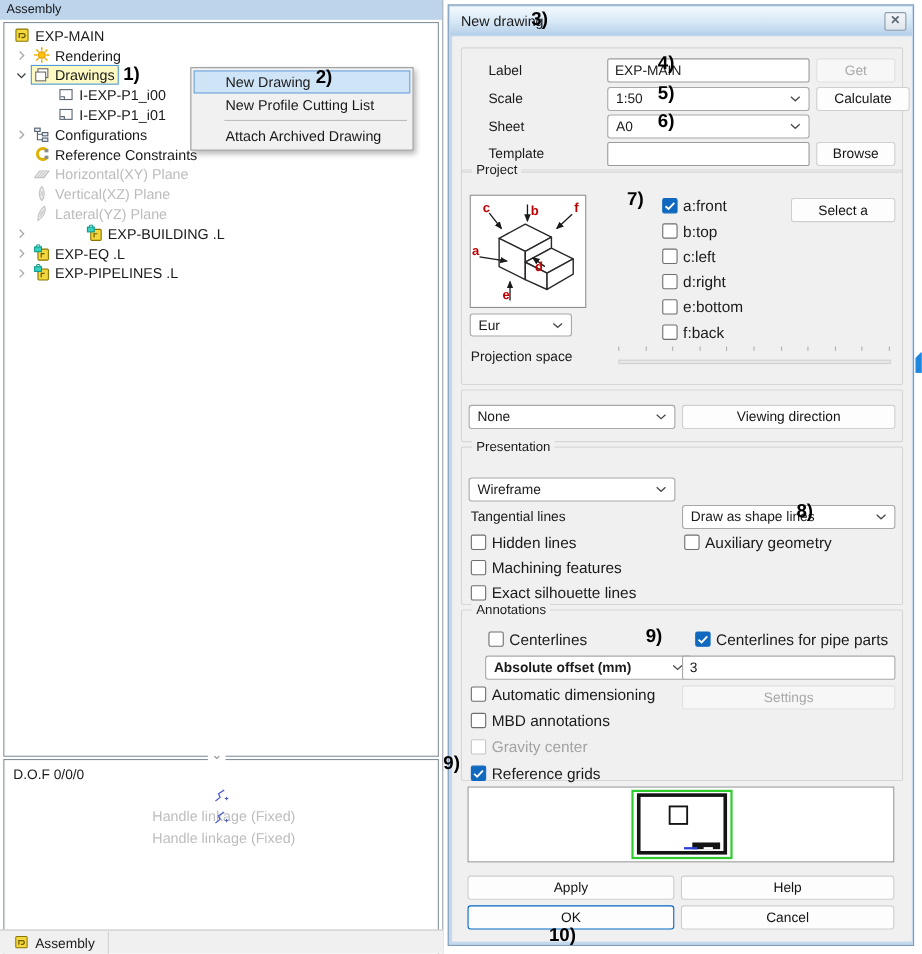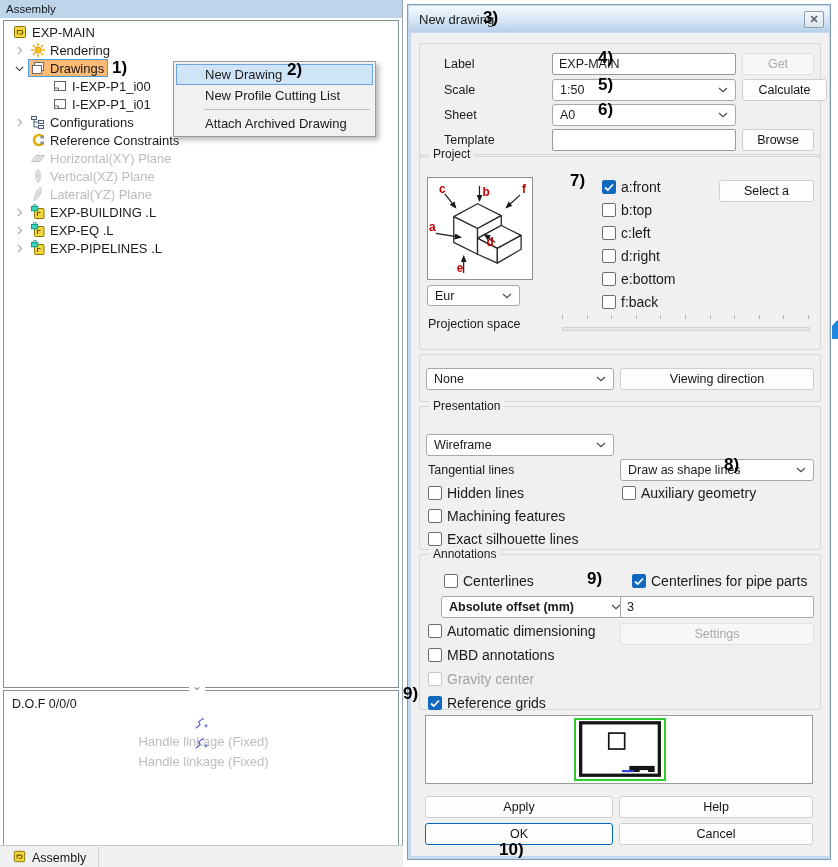--- a/index.html
+++ b/index.html
@@ -12,21 +12,21 @@
 
   
   #left-panel { position:absolute; left:0; top:0; width:403px; height:867px; background:#fff; border-right:1px solid #98a4ae; }
   .panel-header { position:absolute; left:0; top:0; right:0; height:18px; background:#bdd4ea; font-size:11.5px; line-height:18px; padding-left:6px; color:#14161a; }
   #tree-box { position:absolute; left:3px; top:20px; width:396px; height:668px; border:1px solid #83919e; background:#fff; overflow:hidden; padding-top:2px; }
   .trow { height:18px; display:flex; align-items:center; font-size:13px; white-space:nowrap; }
   .trow .exp { width:18px; height:16px; flex:0 0 18px; display:flex; align-items:center; justify-content:center; }
   .trow .ticon { width:16px; height:16px; flex:0 0 16px; margin:0 4px 0 0; }
   .trow .ticon svg { width:16px; height:16px; display:block; }
   .selwrap { display:flex; align-items:center; height:18px; border:1px solid transparent; padding:0 3px 0 1px; }
-  .trow.selected .selwrap { background:#fdba74; border-color:#4d9add; }
+  .trow.selected .selwrap { background:#fef9c3; border-color:#4d9add; }
   .trow.disabled { color:#bcbcbc; }
 
   
   #context-menu { position:absolute; left:173px; top:61px; width:203px; background:#f1f1f1; border:1px solid #9b9b9b; box-shadow:3px 3px 5px rgba(0,0,0,.28); padding:2px; z-index:6; }
   .mitem { height:21px; line-height:20px; font-size:13px; padding-left:28px; border:1px solid transparent; }
   .mitem.hl { background:#cfe4f7; border-color:#6ea4dd; }
   .msep { height:1px; background:#bdbdbd; margin:3px 3px 3px 28px; }
 
   
   #lower-box { position:absolute; left:3px; top:690px; width:396px; height:180px; border:1px solid #83919e; background:#fff; }
@@ -218,21 +218,21 @@
         <span class="selwrap">
           <span class="ticon">
             <svg viewBox="0 0 16 16">
               <path d="M10.5 1.5C12.5 6 9 12 4.5 14.5 4 9.5 6.5 4 10.5 1.5z" fill="#ececec" stroke="#c2c2c2"></path>
               <path d="M6 11l4-6M6 8l4-2" stroke="#cdcdcd"></path>
             </svg>
           </span>
           <span>Lateral(YZ) Plane</span>
         </span>
       </div>
-      <div class="trow" style="padding-left: 6px;">
+      <div class="trow" style="padding-left: 6px; gap: 48px;">
         <span class="exp">
           <svg width="13" height="13" viewBox="0 0 16 16">
             <path d="M6 3.5l4.5 4.5L6 12.5" fill="none" stroke="#a6a6a6" stroke-width="1.4"></path>
           </svg>
         </span>
         <span class="selwrap">
           <span class="ticon">
             <svg viewBox="0 0 16 16">
               <rect x="4.5" y="4.5" width="9.5" height="10" rx="1" fill="#f3d73e" stroke="#8a7500"></rect>
               <path d="M7.5 12V8.5h3" fill="none" stroke="#6b5900" stroke-width="1.1"></path>

